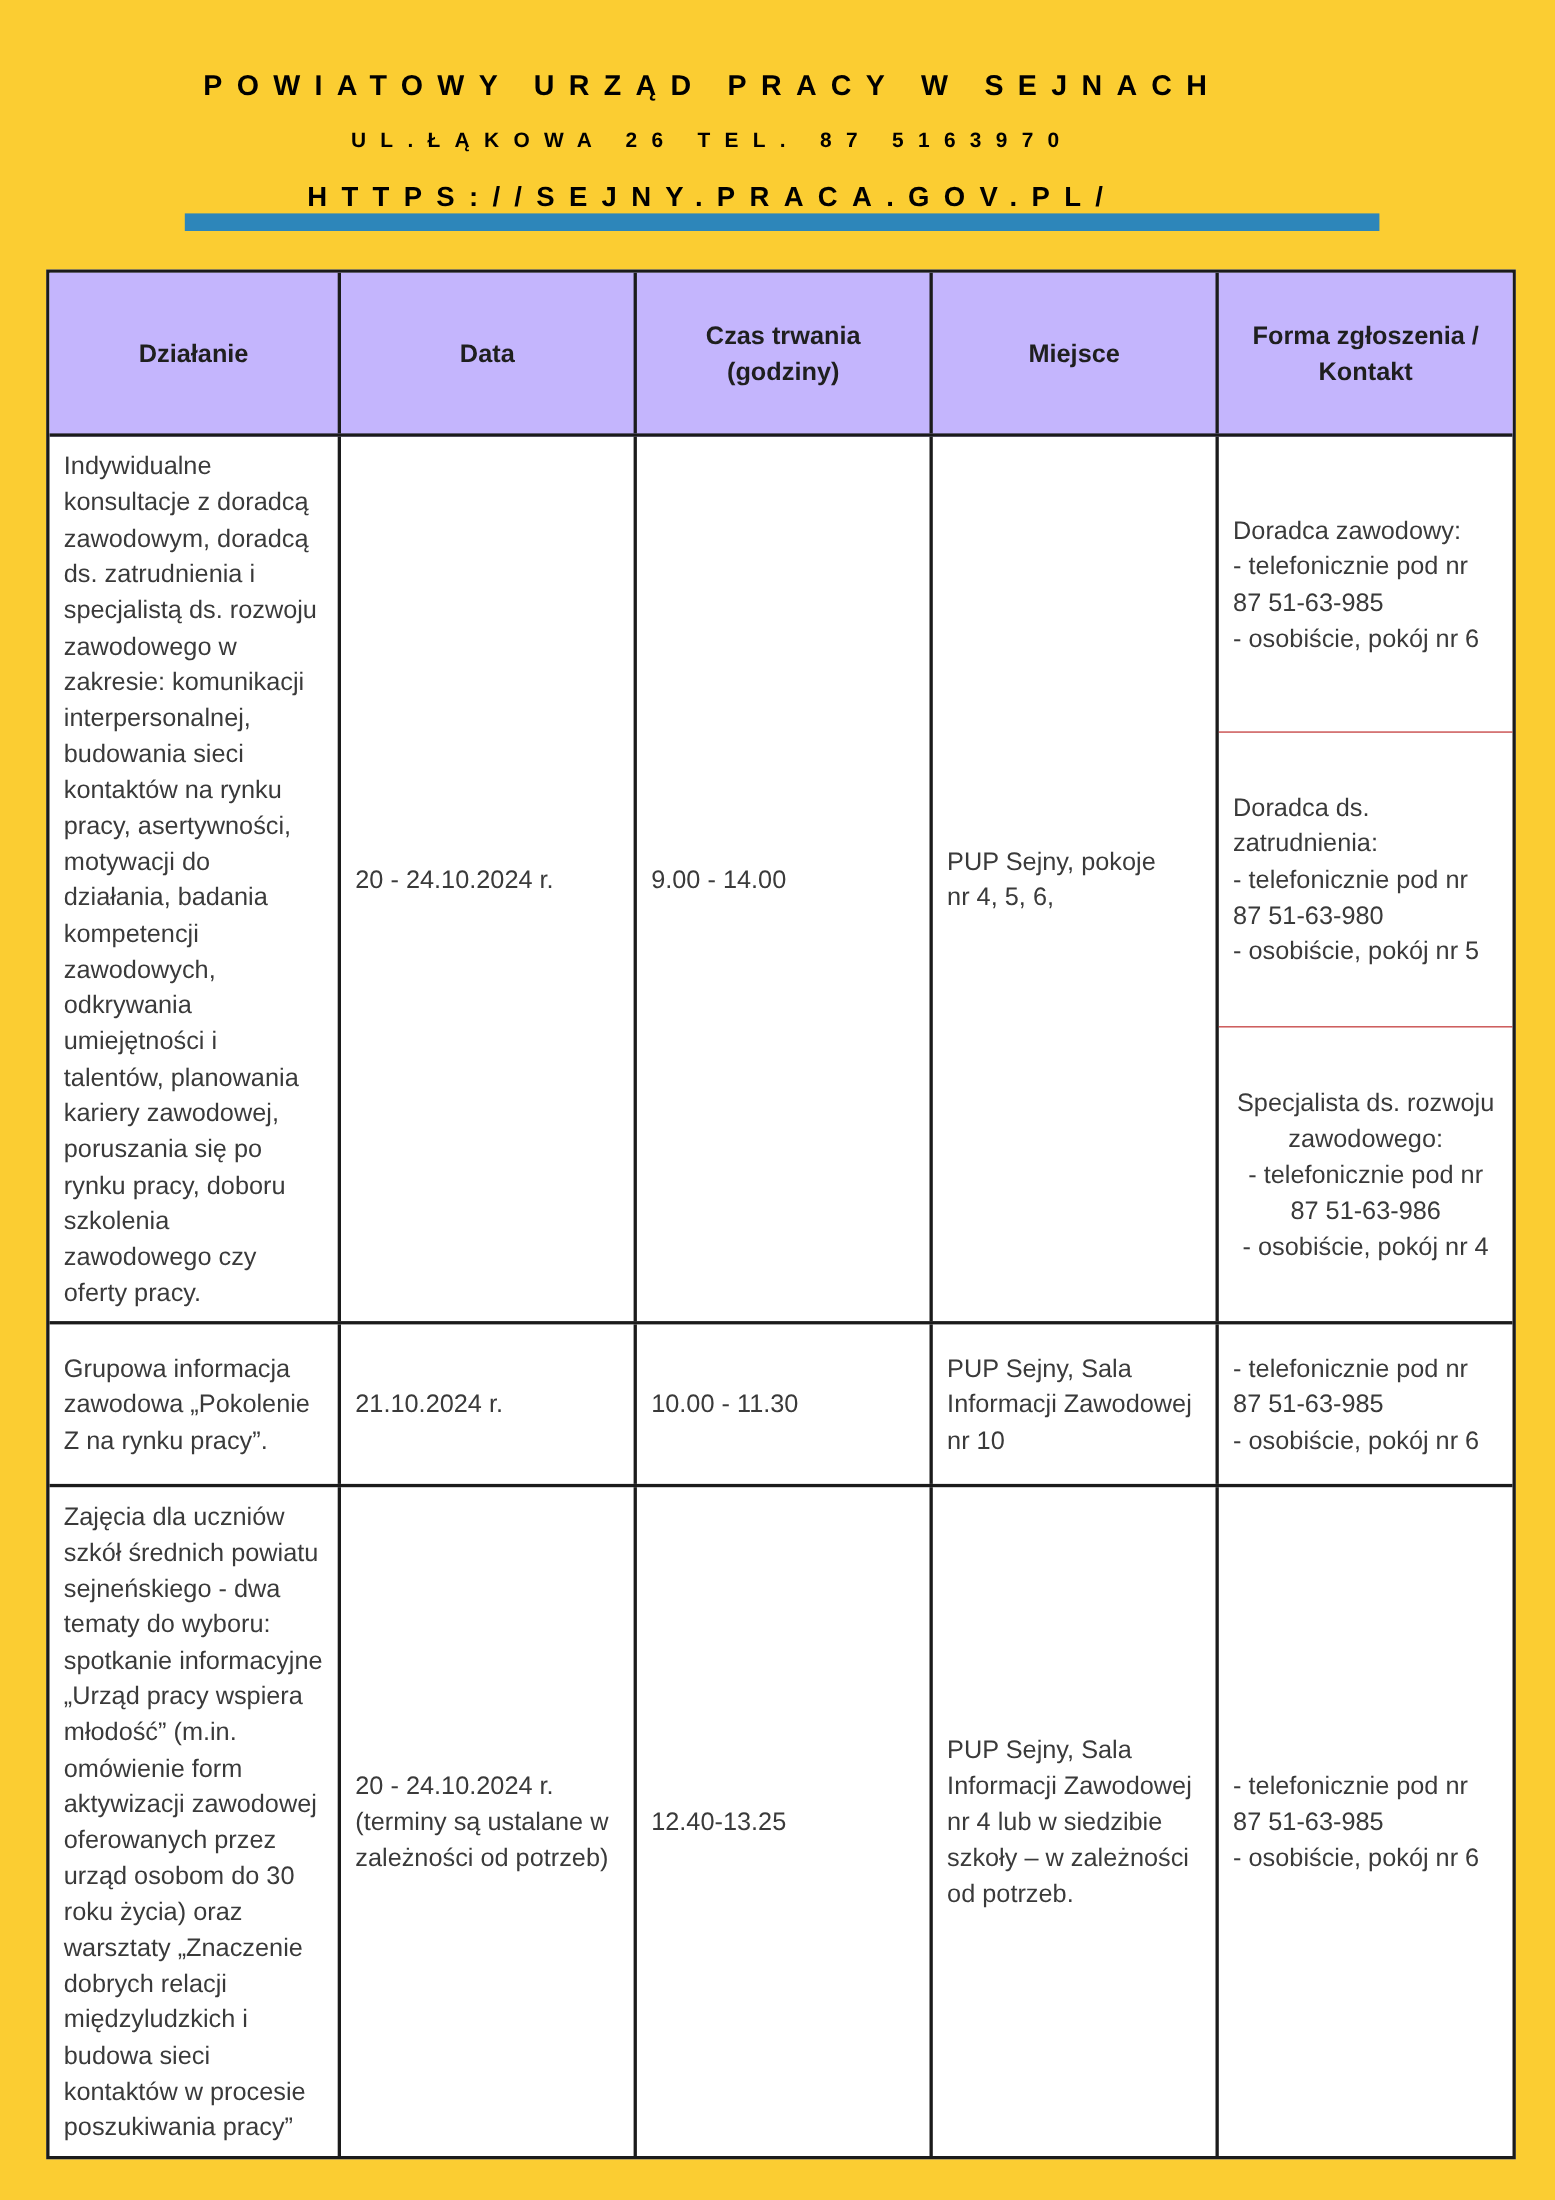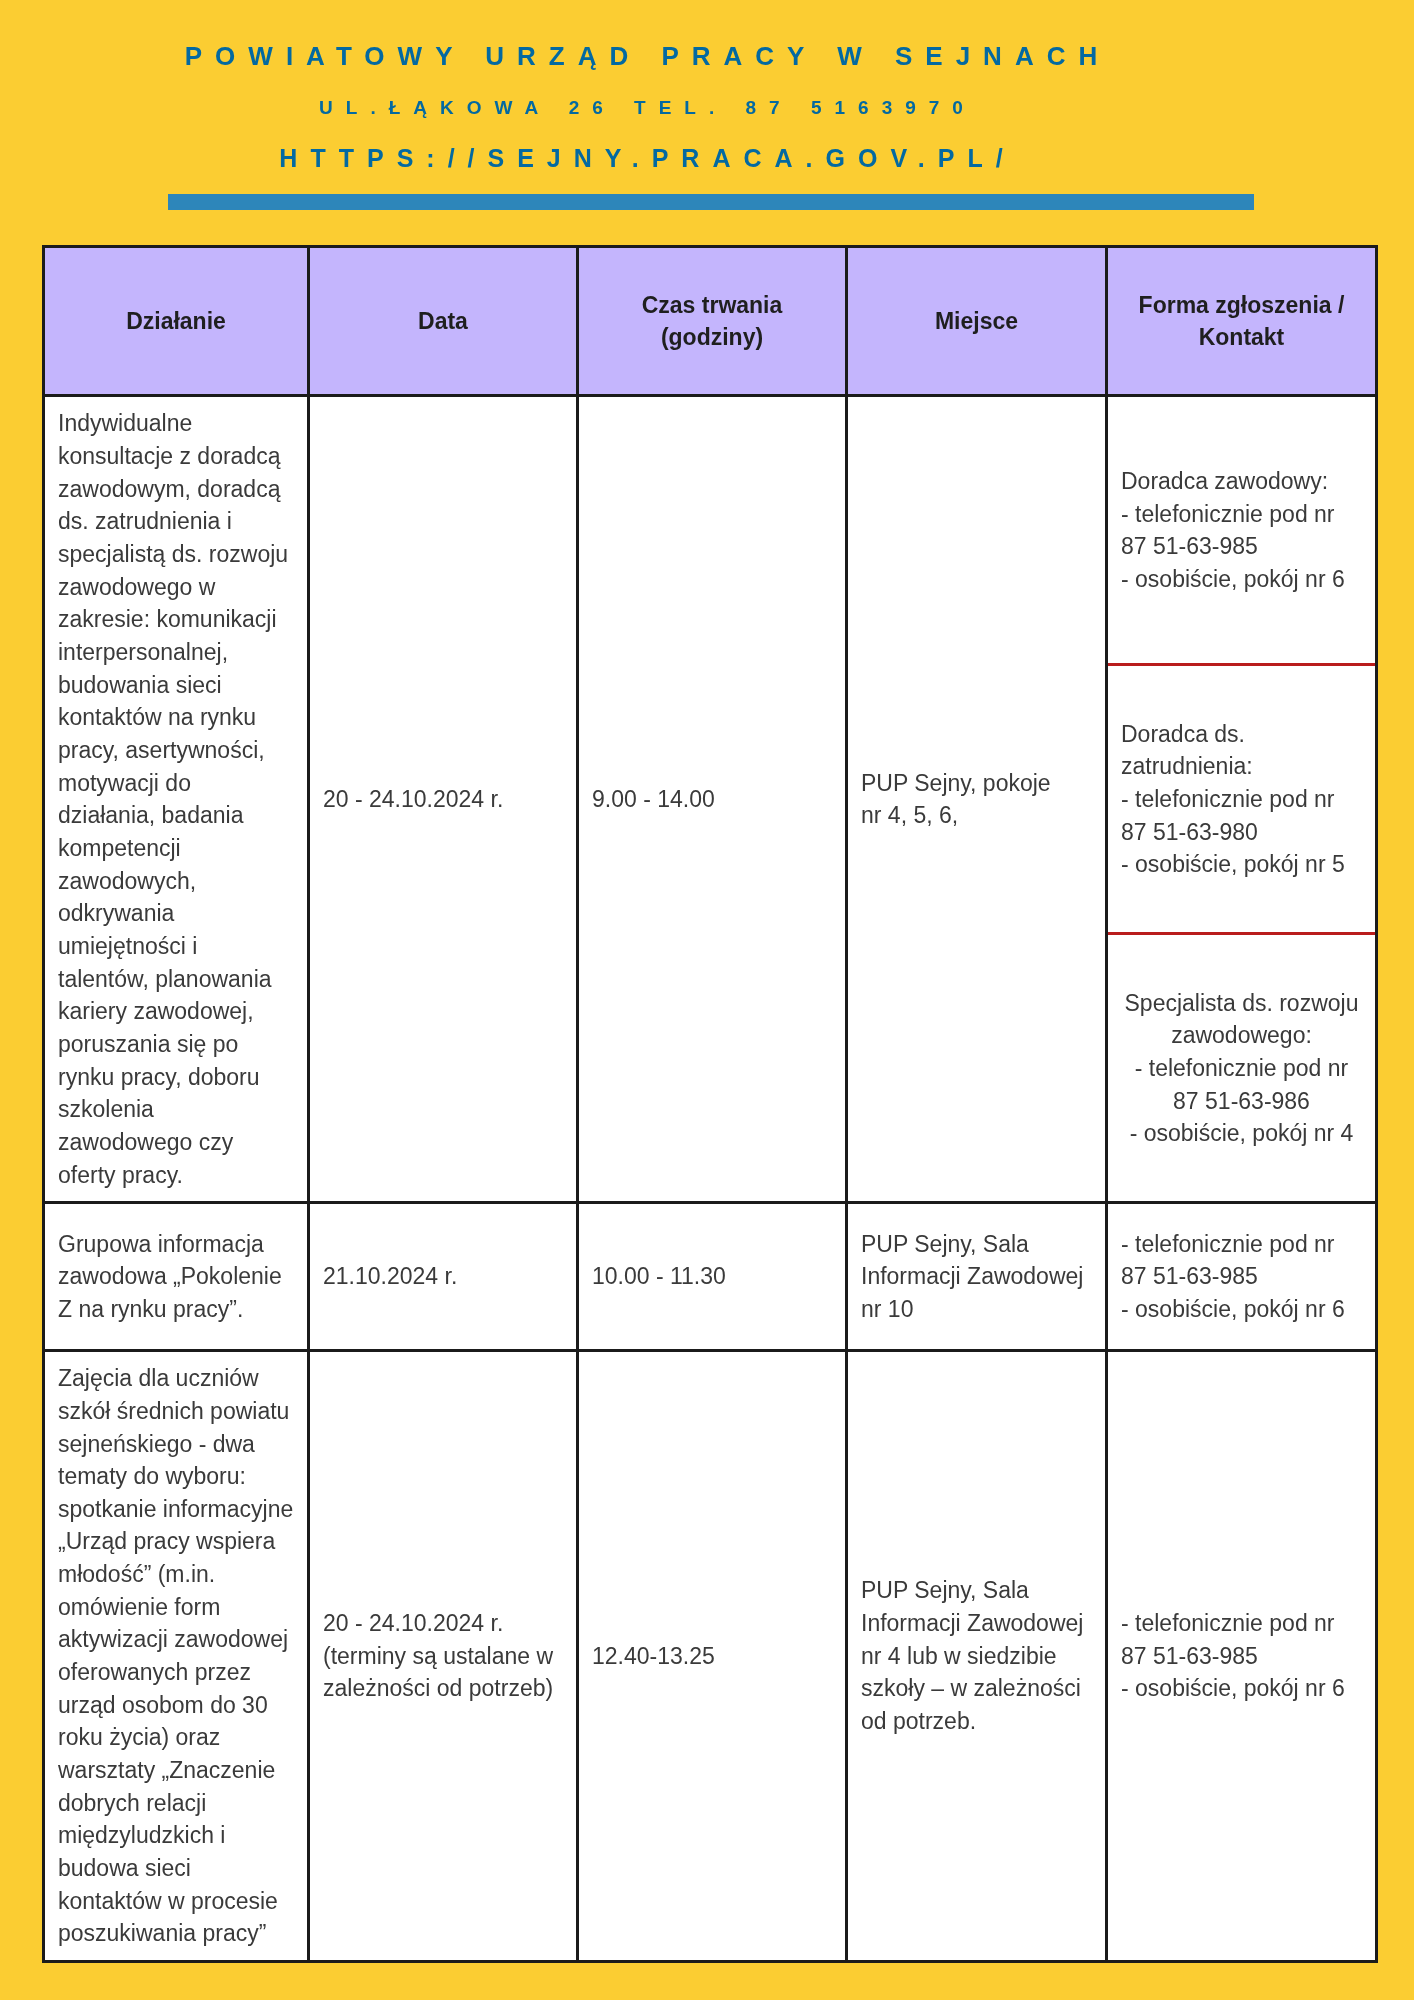--- a/index.html
+++ b/index.html
@@ -5,23 +5,23 @@
   * { margin:0; padding:0; box-sizing:border-box; }
   html,body { width:1414px; height:2000px; }
   body {
     font-family: "Liberation Sans", sans-serif;
     background:#FBCD32;
     position:relative;
     overflow:hidden;
     color:#3A3A3A;
   }
   .top-header {
-    position:absolute; left:0; top:31px; width:1295px;
+    position:absolute; left:0; top:52px; width:1295px;
     text-align:center;
-    color:#0369a1;
+    color:#000000;
     font-weight:bold;
   }
   .top-header .line1 { font-size:26px; letter-spacing:13px; line-height:51px; }
   .top-header .line2 { font-size:19px; letter-spacing:13px; line-height:51px; }
   .top-header .line3 { font-size:25px; letter-spacing:13px; line-height:51px; }
   .blue-bar {
     position:absolute; left:168px; top:194px; width:1086px; height:16px;
     background:#2D86BA;
   }
   .tbl {
@@ -52,21 +52,21 @@
   .row-header .cell {
     justify-content:center; text-align:center;
     font-weight:bold; color:#1F1F1F;
   }
   .contact-stack {
     display:flex; flex-direction:column;
     padding:0; align-items:stretch;
   }
   .sub-cell {
     flex:1;
-    border-bottom:3px solid #b91c1c;
+    border-bottom:1px solid #b91c1c;
     display:flex; align-items:center;
     padding:10px 13px;
     font-size:23px; line-height:1.42;
     white-space:pre-line;
   }
   .sub-cell:last-child { border-bottom:none;text-align:center; }
 </style>
 </head>
 <body>
 

